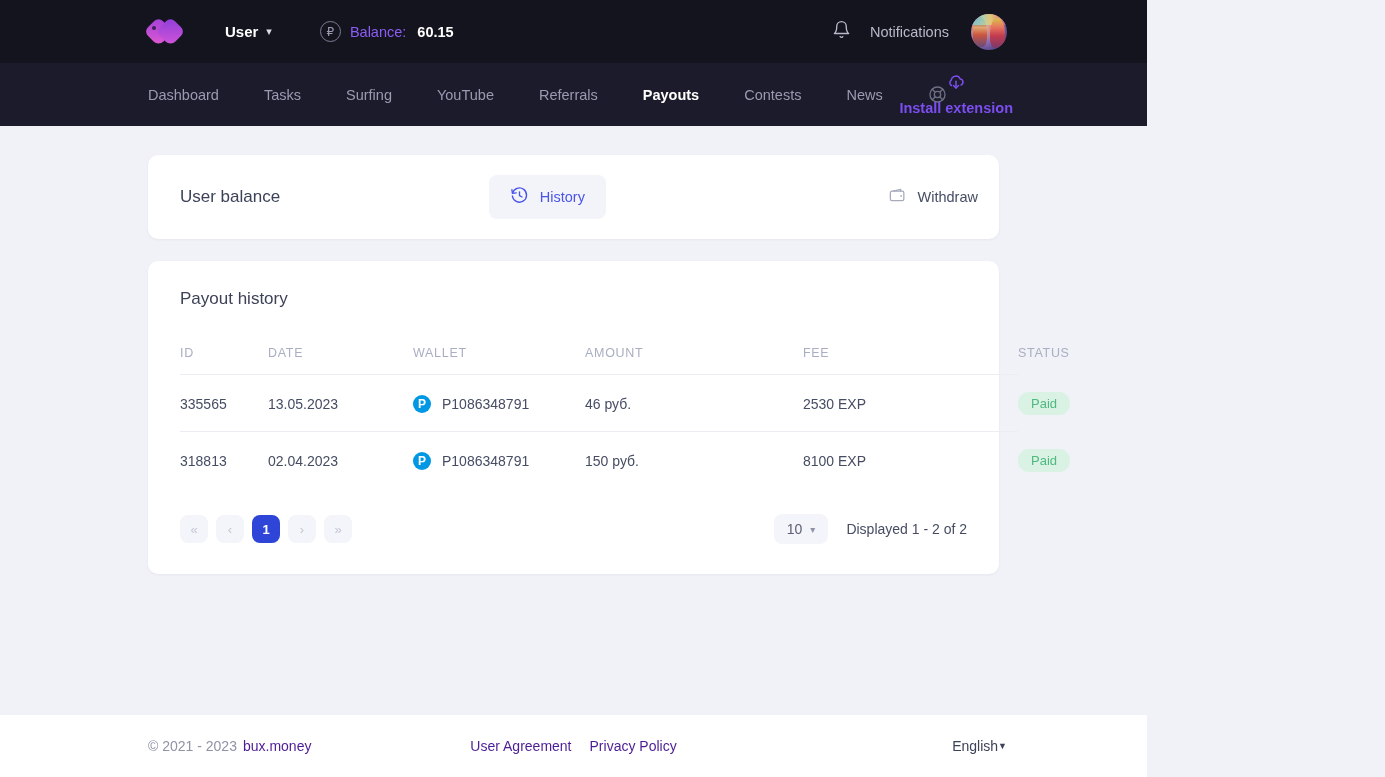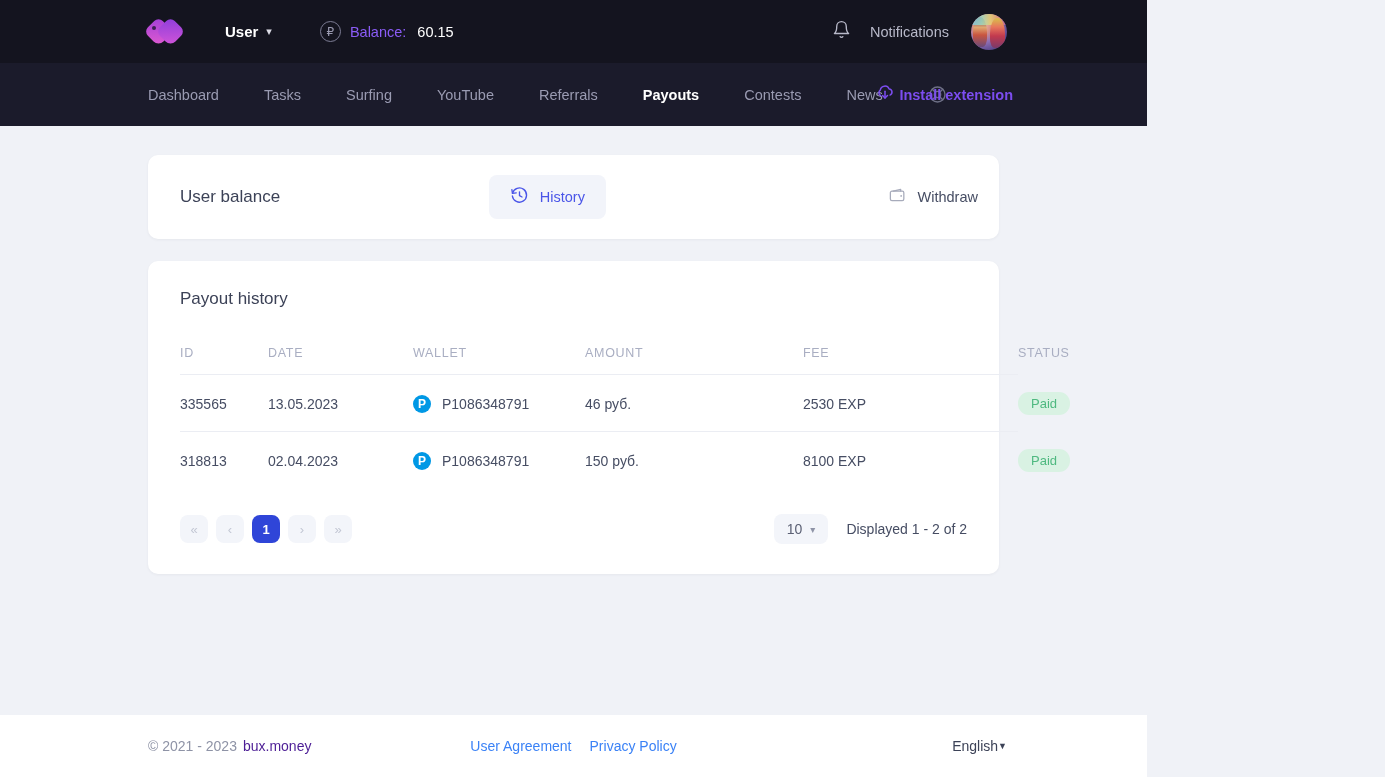--- a/index.html
+++ b/index.html
@@ -37,21 +37,21 @@
   .balance {
     margin-left: 48px; display: flex; align-items: center; gap: 9px;
     font-size: 14.5px; color: #9a9ab0;
   }
   .rub-circle {
     width: 21px; height: 21px; border-radius: 50%; border: 1.4px solid #7d7d95;
     display: flex; align-items: center; justify-content: center;
     font-size: 12px; color: #9a9ab0; line-height: 1;
   }
   .balance .bal-label { color: #8b5cf6; }
-  .balance .bal-val { color: #ffffff; font-weight: normal; margin-left: 2px; }
+  .balance .bal-val { color: #ffffff; font-weight: bold; margin-left: 2px; }
 
   .topbar-right {
     position: absolute; right: 140px; top: 0; height: 63px;
     display: flex; align-items: center; gap: 22px;
   }
   .notif { display: flex; align-items: center; gap: 19px; cursor: pointer; }
   .notif-label { color: #b8b9c9; font-size: 14.5px; }
   .avatar {
     width: 36px; height: 36px; border-radius: 50%; overflow: hidden;
     background: radial-gradient(circle at 30% 30%, #f5c6a5 0%, #d98f86 25%, #8f6fb5 50%, #5c4a8f 75%, #3a3058 100%);
@@ -82,21 +82,21 @@
   .nav-item {
     color: #9a9bb2; font-size: 14.5px; margin-right: 45px;
     cursor: pointer; white-space: nowrap;
   }
   .nav-item.active { color: #ffffff; font-weight: bold; }
   .nav-item:last-of-type { margin-right: 30px; }
   .support-icon { width: 19px; height: 19px; cursor: pointer; display: flex; }
 
   .install-ext {
     position: absolute; right: 134px; display: flex; align-items: center; gap: 4px;
-    color: #7c4df0; font-size: 14.5px; font-weight: bold; cursor: pointer;
+    color: #7c4df0; font-size: 14.5px; font-weight: bold; cursor: pointer; flex-direction: column;
   }
 
   
   .main { flex: 1 1 auto; position: relative; }
 
   .card {
     background: #ffffff; border-radius: 10px; margin: 0 148px;
     box-shadow: 0 1px 3px rgba(30,35,60,0.05);
     justify-content: space-between;
   }
@@ -167,21 +167,21 @@
   .footer {
     flex: 0 0 62px; height: 62px; background: #ffffff;
     display: flex; align-items: center; position: relative;
   }
   .copy { margin-left: 148px; font-size: 14px; color: #8e93a6; }
   .copy b { color: #4c1d95; font-weight: normal; margin-left: 6px; }
   .foot-links {
     position: absolute; left: 50%; transform: translateX(-50%);
     display: flex; gap: 18px;
   }
-  .foot-links a { font-size: 14px; color: #3b82f6; text-decoration: none; cursor: pointer; }
+  .foot-links a { font-size: 14px; color: #4c1d95; text-decoration: none; cursor: pointer; }
   .lang {
     position: absolute; right: 140px; display: flex; align-items: center; gap: 0;
     font-size: 14px; color: #3c4257; cursor: pointer;
   }
   .lang .caret { font-size: 9px; }
 
   
   .watermark {
     position: absolute; right: 12px; bottom: 40px; text-align: left;
     pointer-events: none; z-index: 50;

